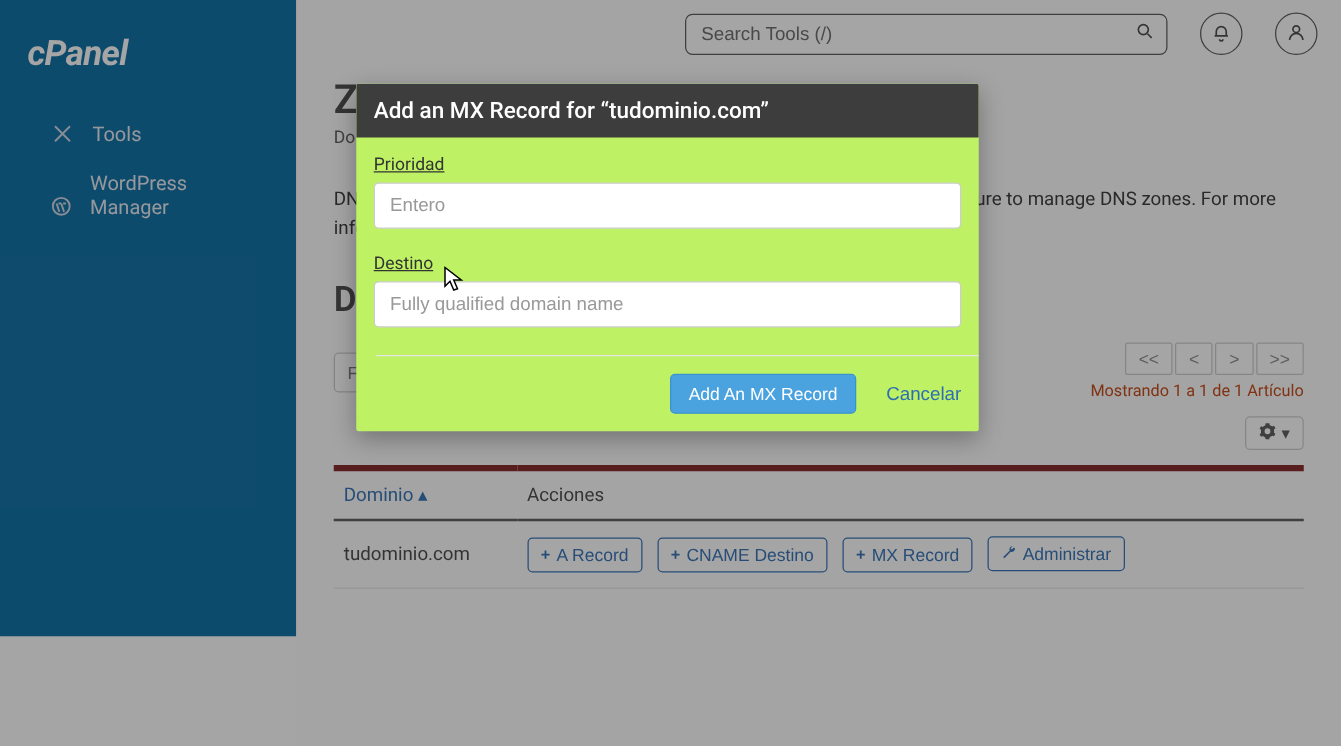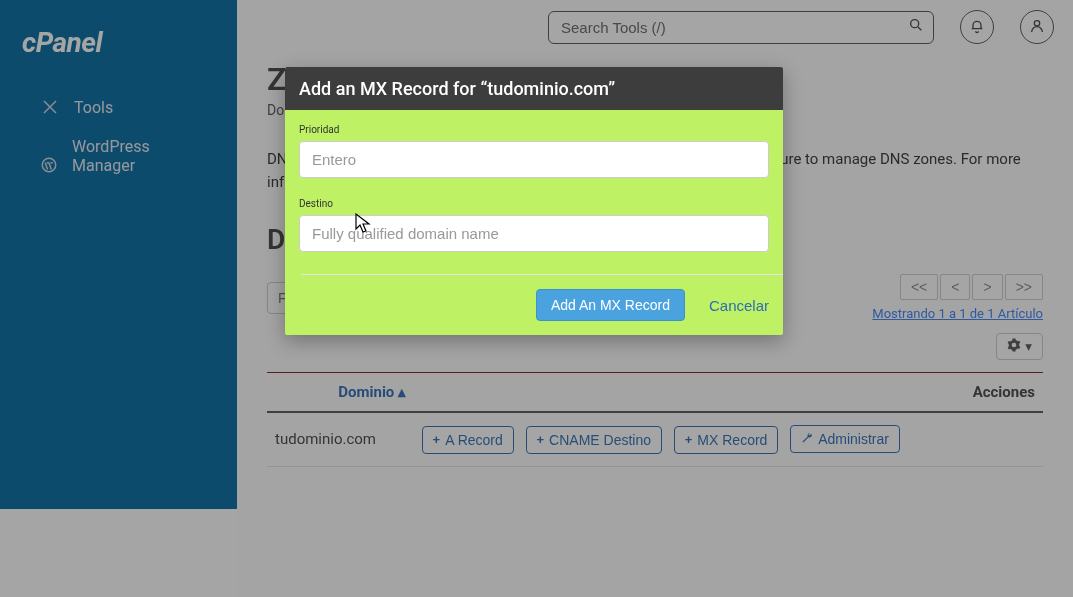--- a/index.html
+++ b/index.html
@@ -133,21 +133,21 @@
     .pagi-btns { display: flex; gap: 2px; }
     .pagi-btn {
       background: #fff;
       border: 1px solid #ccc;
       color: #888;
       padding: 4px 10px;
       font-size: 14px;
       cursor: pointer;
       border-radius: 2px;
     }
-    .pagi-label { font-size: 13px; color: #3b82f6; text-decoration: underline; }
+    .pagi-label { font-size: 13px; color: #c2410c; }
     .gear-row {
       display: flex;
       justify-content: flex-end;
       margin-top: 12px;
     }
     .gear-btn {
       border: 1px solid #ccc;
       background: #fff;
       padding: 4px 10px;
       border-radius: 4px;
@@ -156,26 +156,26 @@
       display: inline-flex;
       align-items: center;
       gap: 4px;
     }
     .table {
       width: 100%;
       margin-top: 12px;
       border-collapse: collapse;
     }
     .table thead th {
-      text-align: right;
-      font-weight: 700;
+      text-align: left;
+      font-weight: 400;
       font-size: 15px;
       color: #444;
       padding: 10px 8px;
-      border-top: 1px solid #7f1d1d;
+      border-top: 5px solid #7f1d1d;
       border-bottom: 2px solid #555;
     }
     .table thead th.sortable {
       color: #2e6db3;
       cursor: pointer;
     }
     .table tbody td {
       padding: 12px 8px;
       border-bottom: 1px solid #e5e5e5;
       font-size: 15px;
@@ -220,24 +220,25 @@
       background: #3d3d3d;
       color: #fff;
       padding: 11px 14px;
       font-size: 18px;
       font-weight: 500;
     }
     .modal-body {
       padding: 14px 14px 22px 14px;
     }
     .form-label {
-      font-size: 10px;
+      font-size: 14px;
       color: #333;
       margin-bottom: 6px;
       display: block;
+      text-decoration: underline;
     }
     .form-input {
       width: 100%;
       border: 1px solid #ccc;
       border-radius: 4px;
       padding: 9px 12px;
       font-size: 15px;
       color: #333;
       margin-bottom: 20px;
     }

